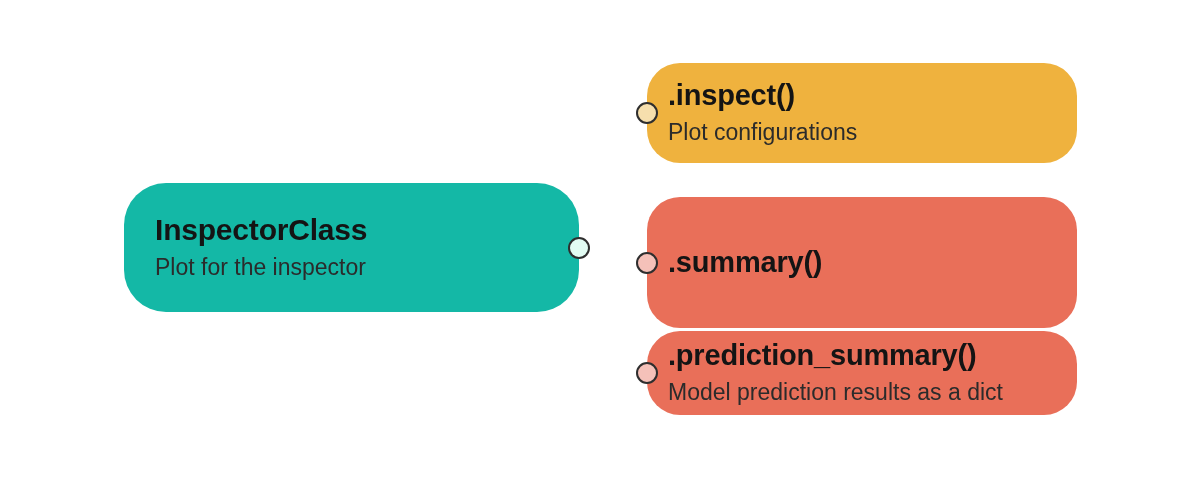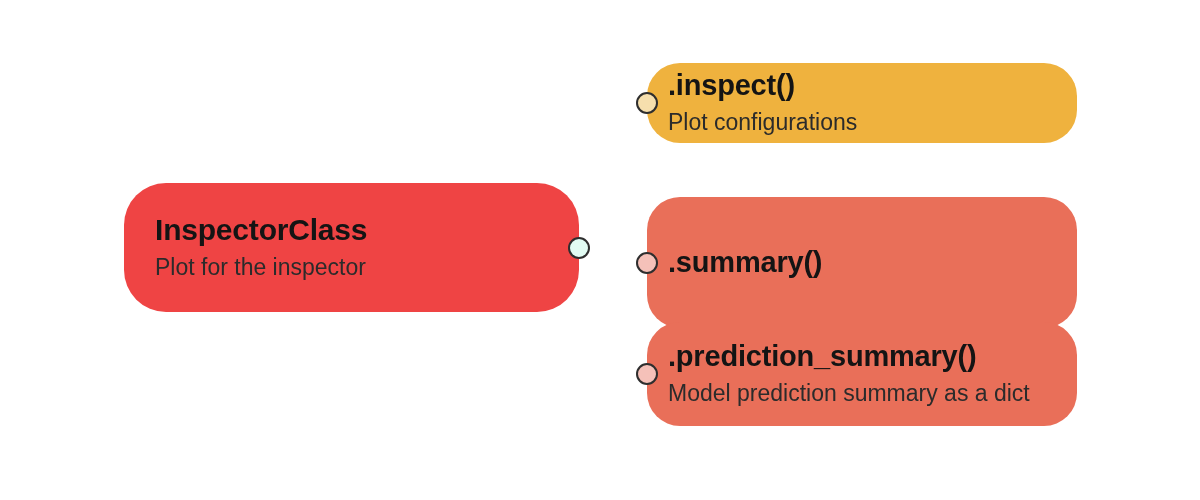--- a/index.html
+++ b/index.html
@@ -32,23 +32,23 @@
   }
 
   .node-method {
     left: 647px;
     width: 430px;
     border-radius: 33px;
     padding-left: 21px;
     padding-right: 12px;
   }
 
-  .node-inspect            { top: 63px;  height: 80px; }
+  .node-inspect            { top: 63px;  height: 100px; }
   .node-summary            { top: 197px; height: 131px; }
-  .node-prediction-summary { top: 322px; height: 104px; }
+  .node-prediction-summary { top: 331px; height: 84px; }
 
   .node-title {
     font-weight: 700;
     color: #141414;
     font-size: 29px;
     line-height: 37px;
     letter-spacing: -0.2px;
     white-space: nowrap;
   }
   .node-main .node-title { font-size: 30px; line-height: 38px; }
@@ -73,36 +73,36 @@
     transform: translateY(-50%);
   }
   .port-right { right: -11px; }
   .port-left  { left: -11px; }
 </style>
 </head>
 <body>
 
 <div class="canvas">
 
-  <div class="node node-main" style="background: #ef4444;">
+  <div class="node node-main" style="background: #14b8a6;">
     <div class="node-title">InspectorClass</div>
     <div class="node-subtitle">Plot for the inspector</div>
     <span class="port port-right" style="background: rgb(226, 252, 243); border-color: rgb(46, 46, 46);"></span>
   </div>
 
   <div class="node node-method node-inspect" style="background: rgb(239, 178, 62);">
     <div class="node-title">.inspect()</div>
     <div class="node-subtitle">Plot configurations</div>
     <span class="port port-left" style="background: rgb(246, 223, 173); border-color: rgb(46, 46, 46);"></span>
   </div>
 
   <div class="node node-method node-summary" style="background: rgb(233, 111, 89);">
     <div class="node-title">.summary()</div>
     <span class="port port-left" style="background: rgb(245, 193, 185); border-color: rgb(46, 46, 46);"></span>
   </div>
 
   <div class="node node-method node-prediction-summary" style="background: rgb(233, 111, 89);">
     <div class="node-title">.prediction_summary()</div>
-    <div class="node-subtitle">Model prediction summary as a dict</div>
+    <div class="node-subtitle">Model prediction results as a dict</div>
     <span class="port port-left" style="background: rgb(245, 193, 185); border-color: rgb(46, 46, 46);"></span>
   </div>
 
 </div>
 
 </body></html>

